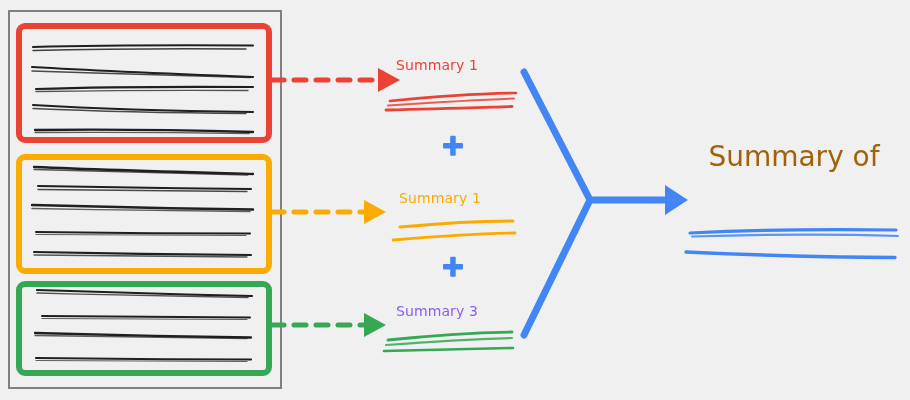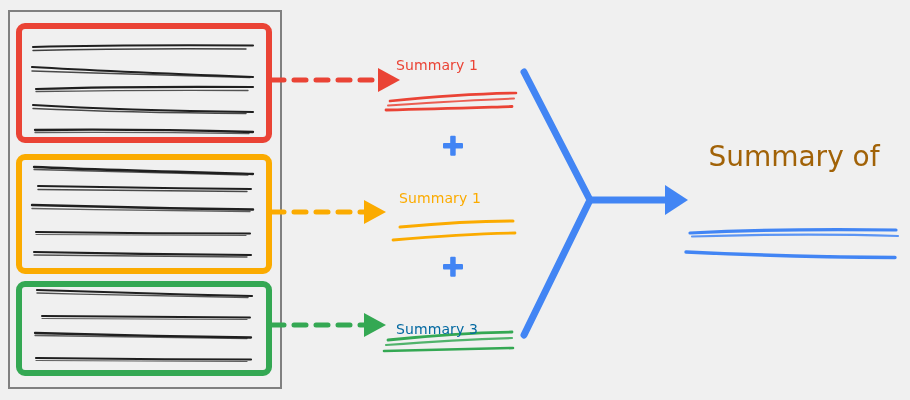--- a/index.html
+++ b/index.html
@@ -27,21 +27,21 @@
   .summary-label {
     position: absolute;
     font-family: "DejaVu Sans", "Liberation Sans", sans-serif;
     font-size: 14px;
     font-weight: 400;
     white-space: nowrap;
     letter-spacing: 0.1px;
   }
   #label-s1 { left: 396px; top: 57px; color: #ea4335; }
   #label-s2 { left: 399px; top: 190px; color: #fbab00; }
-  #label-s3 { left: 396px; top: 303px; color: #0369a1; margin-top: 18px; }
+  #label-s3 { left: 396px; top: 303px; color: #8b5cf6; }
   #final-title {
     position: absolute;
     left: 694px;
     top: 139px;
     width: 200px;
     text-align: center;
     color: #a16207;
     font-family: "DejaVu Sans", "Liberation Sans", sans-serif;
     font-size: 28px;
     line-height: 36px;

